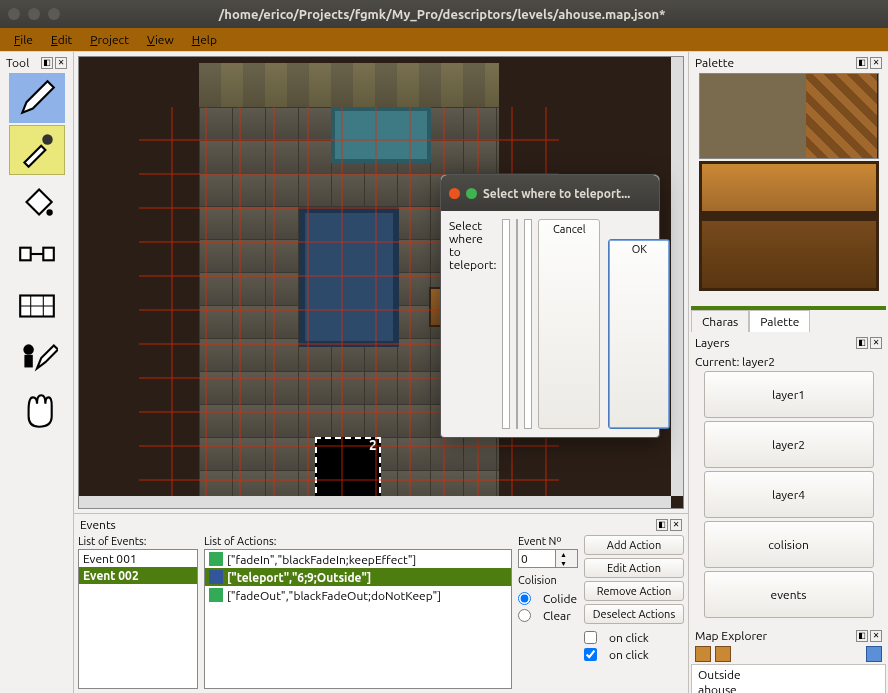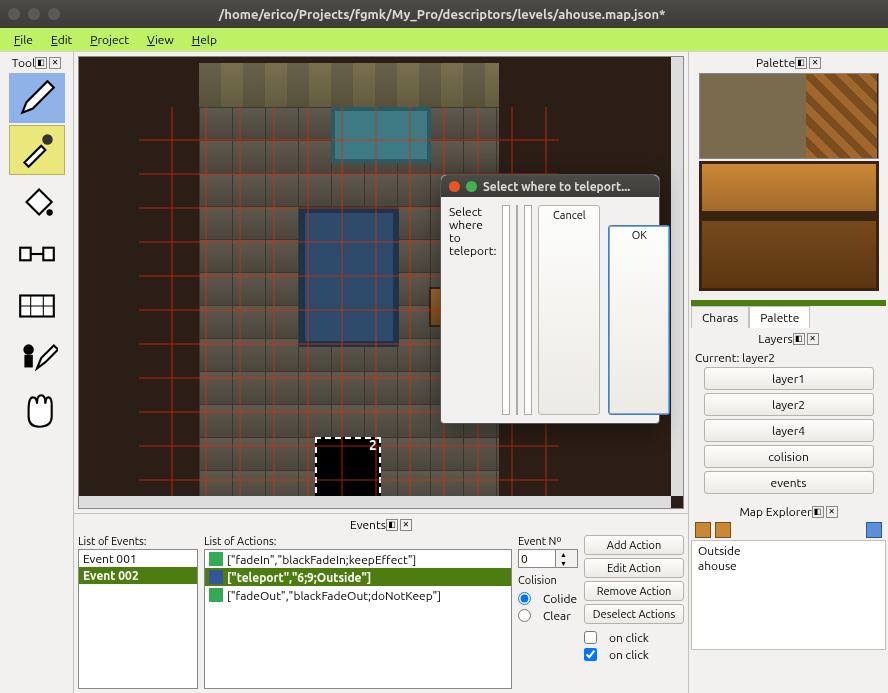--- a/index.html
+++ b/index.html
@@ -5,30 +5,30 @@
 * { box-sizing: border-box; margin: 0; padding: 0; font-family: "Ubuntu", "Segoe UI", sans-serif; font-size: 12px; }
 body { background: #f2f1f0; width: 888px; height: 693px; overflow: hidden; position: relative; }
 
 
 .titlebar { height: 28px; background: linear-gradient(#4c4b46, #3c3b37); display: flex; align-items: center; padding: 0 8px; position: relative; }
 .titlebar .dots { display: flex; gap: 8px; }
 .titlebar .dot { width: 12px; height: 12px; border-radius: 50%; background: #5b5a55; }
 .titlebar .title { position: absolute; left: 0; right: 4px; text-align: center; color: #dfdbd2; font-weight: bold; font-size: 13px; }
 
 
-.menubar { height: 24px; background: #bef264; border-bottom: 1px solid #d6d3cf; display: flex; align-items: center; padding: 0 6px; gap: 2px; }
+.menubar { height: 24px; background: #a16207; border-bottom: 1px solid #d6d3cf; display: flex; align-items: center; padding: 0 6px; gap: 2px; }
 .menubar .menuitem { padding: 3px 8px; cursor: pointer; }
 .menubar .menuitem u { text-decoration: underline; }
 
 
 .main { position: absolute; top: 52px; bottom: 0; left: 0; right: 0; display: grid; grid-template-columns: 74px 1fr 200px; grid-template-rows: 1fr 180px; }
 
 
 .tool-panel { grid-row: 1 / 3; grid-column: 1; border-right: 1px solid #c4c1bc; padding: 2px; }
-.panel-header { display: flex; justify-content: center; align-items: center; padding: 2px 4px; font-size: 11px; }
+.panel-header { display: flex; justify-content: space-between; align-items: center; padding: 2px 4px; font-size: 11px; }
 .panel-header .icons { display: flex; gap: 2px; }
 .panel-header .icon { width: 12px; height: 12px; border: 1px solid #888; font-size: 8px; text-align: center; line-height: 10px; cursor: pointer; }
 .tool-btn { width: 56px; height: 50px; margin: 2px auto; display: flex; align-items: center; justify-content: center; border: 1px solid transparent; cursor: pointer; }
 .tool-btn.selected { background: #eae87a; border: 1px solid #b5b35c; }
 .tool-btn.hover { background: #8fb3e8; }
 .tool-btn svg { width: 42px; height: 42px; }
 
 
 .canvas-area { grid-row: 1; grid-column: 2; background: #2b1e16; position: relative; border: 1px solid #888; margin: 4px; overflow: hidden; }
 .canvas-inner { position: absolute; inset: 0; background: #2b1e16; }
@@ -46,26 +46,26 @@
 .scroll-h { position:absolute; bottom:0; left:0; right:12px; height:12px; background:#ddd; }
 .scroll-v { position:absolute; top:0; right:0; bottom:12px; width:12px; background:#ddd; }
 
 
 .right-col { grid-row: 1 / 3; grid-column: 3; display: flex; flex-direction: column; border-left: 1px solid #c4c1bc; padding: 2px; gap: 2px; }
 .palette-panel { flex: 0 0 auto; }
 .palette-preview { width: 180px; height: 86px; margin: 2px auto; background: linear-gradient(90deg, #7a6b4f 0 60%, #2b1e16 60% 100%); position: relative; border:1px solid #888;}
 .palette-preview::after{content:"";position:absolute;left:60%;top:0;bottom:0;width:40%;background:repeating-linear-gradient(45deg,#a0682c 0 8px,#7a4c1e 8px 16px);}
 .palette-big { width: 180px; height: 130px; margin: 2px auto; background: linear-gradient(#c98834, #a0682c 40%, #7a4c1e 40%, #5a3610); border:3px solid #3a2410; position:relative; image-rendering: pixelated;}
 .palette-big::before{content:"";position:absolute;top:38%;left:0;right:0;height:10px;background:#3a2410;}
-.tabs { display: flex; border-top: 6px solid #4d7c0f; margin-top: 9px; }
+.tabs { display: flex; border-top: 4px solid #4d7c0f; margin-top: 15px; }
 .tab { padding: 4px 10px; border: 1px solid #c4c1bc; border-bottom: none; background: #f2f1f0; cursor: pointer; }
 .tab.active { background: #fff; }
 .layers-panel { flex: 0 0 auto; }
 .layers-body { padding: 4px; }
-.layer-btn { display: block; width: 170px; margin: 3px auto; padding: 4px; text-align: center; background: linear-gradient(#fdfdfc, #eceae5); border: 1px solid #b7b3ac; border-radius: 3px; cursor: pointer; }
+.layer-btn { display: block; width: 170px; margin: 3px auto; padding: 16px; text-align: center; background: linear-gradient(#fdfdfc, #eceae5); border: 1px solid #b7b3ac; border-radius: 3px; cursor: pointer; }
 .explorer-panel { flex: 1; }
 .explorer-icons { display:flex; gap:4px; padding:2px 4px; }
 .explorer-icons .ic { width:16px; height:16px; background:#c98834; border:1px solid #7a4c1e; }
 .explorer-icons .ic.blue { background:#5b8fd8; border-color:#2a5a9c; margin-left:auto; }
 .explorer-list { border: 1px solid #c4c1bc; background: #fff; height: 110px; padding: 2px; }
 .explorer-list div { padding: 1px 4px; }
 
 
 .events-panel { grid-row: 2; grid-column: 2; border-top: 1px solid #c4c1bc; padding: 2px; display: flex; flex-direction: column; }
 .events-body { display: flex; gap: 6px; flex: 1; padding: 2px; }
@@ -83,21 +83,21 @@
 .spin { display: flex; border:1px solid #888; }
 .spin input { width: 36px; border:none; padding:2px; }
 .spin .arrows { width:16px; display:flex; flex-direction:column; }
 .spin .arrows div { flex:1; font-size:7px; text-align:center; border-left:1px solid #888; cursor:pointer; }
 .btn { display:block; width:100%; margin-bottom:3px; padding:3px 4px; text-align:center; background:linear-gradient(#fdfdfc,#eceae5); border:1px solid #b7b3ac; border-radius:3px; cursor:pointer; font-size:11px;}
 .radio-row, .check-row { display:flex; align-items:center; gap:12px; margin-top:4px; font-size:11px;}
 .radio-row input, .check-row input { margin:0; }
 
 
 .dialog { position: absolute; left: 440px; top: 174px; width: 220px; background: #f2f1f0; border: 1px solid #555; border-radius: 6px 6px 4px 4px; box-shadow: 0 6px 24px rgba(0,0,0,.4); z-index: 100; }
-.dialog .dlg-title { height: 22px; background: linear-gradient(#4c4b46,#3c3b37); border-radius: 6px 6px 0 0; display:flex; align-items:center; padding:0 8px; gap:6px; color:#dfdbd2; font-weight:bold; }
+.dialog .dlg-title { height: 36px; background: linear-gradient(#4c4b46,#3c3b37); border-radius: 6px 6px 0 0; display:flex; align-items:center; padding:0 8px; gap:6px; color:#dfdbd2; font-weight:bold; }
 .dialog .dlg-title .d { width:11px; height:11px; border-radius:50%; }
 .dialog .dlg-title .d.r{background:#e95420;} .dialog .dlg-title .d.g{background:#3eb34f;}
 .dialog .dlg-body { padding: 8px; display:flex; flex-direction:row; gap:6px; }
 .dialog select, .dialog input[type="text"] { width:100%; padding:3px; border:1px solid #aaa; background:#fff; }
 .dlg-preview { width:100%; height:210px; background:#e0c878; position:relative; border:1px solid #aaa; overflow:hidden; }
 .dlg-preview .sand { position:absolute; inset:0; background: radial-gradient(circle at 20% 80%, #c8b060 2px, transparent 2px), radial-gradient(circle at 60% 90%, #c8b060 2px, transparent 2px), #e0c878; }
 .dlg-preview .house { position:absolute; left:72px; top:56px; width:56px; height:80px; background:linear-gradient(#b88a4a 0 40%, #9c7038 40% 100%); }
 .dlg-preview .house::after{content:"";position:absolute;bottom:0;left:18px;width:20px;height:28px;background:#2b1e16;}
 .dlg-preview .marker { position:absolute; left:94px; top:140px; width:12px; height:12px; background:#d43; border:2px solid #26d; border-radius:50%; }
 .dlg-btns { display:flex; justify-content:center; gap:8px; }

